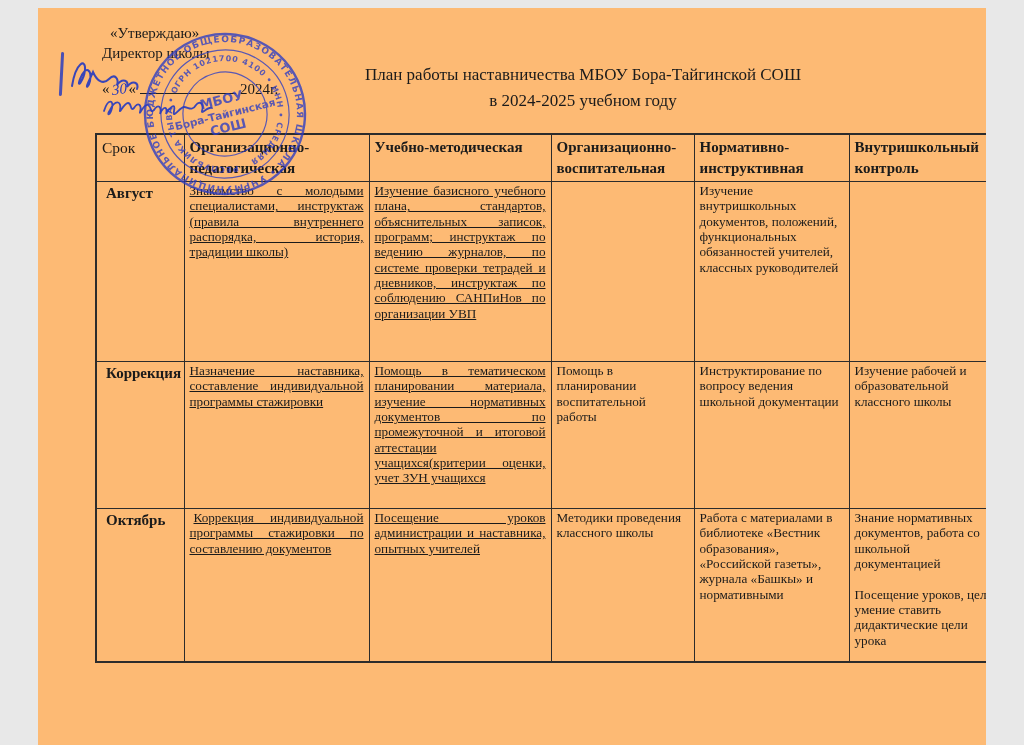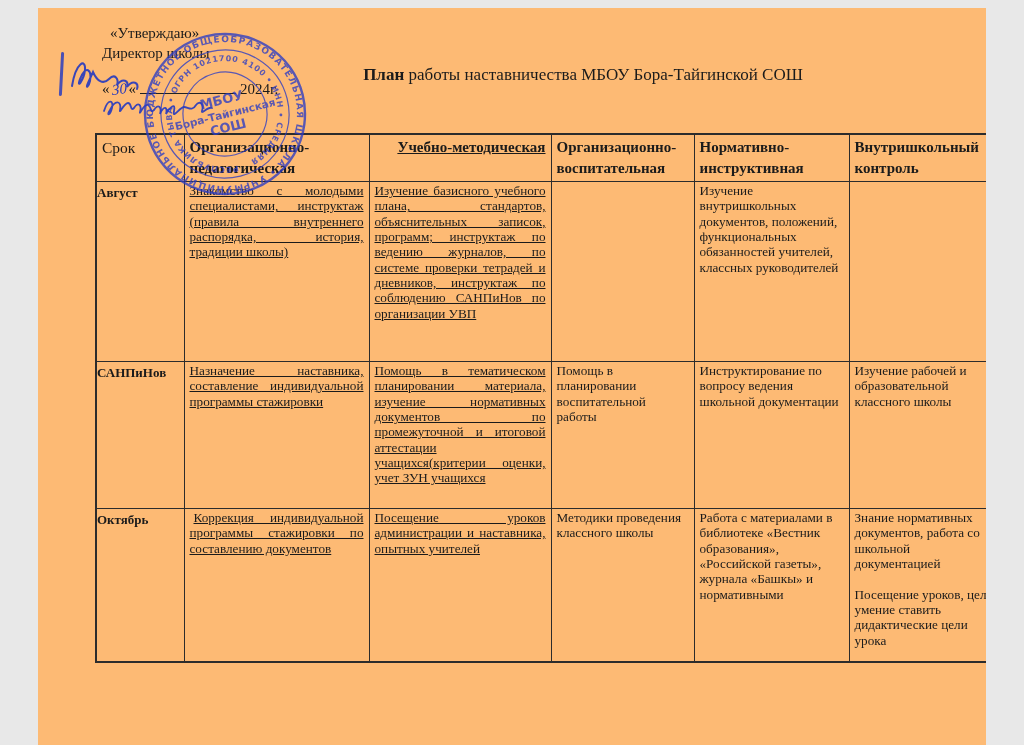--- a/index.html
+++ b/index.html
@@ -13,38 +13,38 @@
   .approve-line{padding-left:8px;}
   .sig-line{margin-top:22px;}
   .blank{display:inline-block;border-bottom:1.4px solid #222;height:0.95em;vertical-align:baseline;}
   .sig-blank{width:88px;}
   .date-blank{width:96px;margin:0 4px;}
   .date-line{margin-top:16px;}
   .hand{color:#2337bd;font-style:italic;display:inline-block;transform:rotate(-9deg) skewX(-6deg);font-size:15px;padding:0 2px;}
   
   .title{position:absolute;left:290px;top:54px;width:510px;text-align:center;
          font-size:17px;line-height:1.5;z-index:2;}
-  .title .b{font-weight:bold;text-align:center;}
+  .title .b{font-weight:normal;text-align:center;}
   
   .pen-stroke{position:absolute;left:22px;top:44px;width:3px;height:44px;background:#2a3cbe;
               border-radius:2px;transform:rotate(3deg);opacity:.85;z-index:4;}
   .sig-svg{position:absolute;left:26px;top:46px;z-index:4;}
   .month-svg{position:absolute;left:60px;top:82px;z-index:4;}
   .stamp{position:absolute;left:101px;top:20px;z-index:5;opacity:.78;transform:rotate(-14deg);}
   .stamp text{fill:#2c3cc4;font-family:"DejaVu Sans",sans-serif;font-weight:bold;}
   .stamp circle{stroke:#2c3cc4;fill:none;}
   
   table.plan{position:absolute;left:57px;top:125px;width:908px;border-collapse:collapse;
              table-layout:fixed;z-index:1;border:2px solid #2c2c2c;}
   .plan th,.plan td{border:1.5px solid #2c2c2c;vertical-align:top;
              padding:1px 5px 2px 5px;font-size:13.2px;line-height:1.16;text-align:left;}
   .plan thead th{font-size:15px;font-weight:bold;line-height:1.4;padding-top:2px;}
   .plan thead th.srok{font-weight:normal;font-size:15.5px;}
-  .plan thead th.ctr{text-align:right;text-decoration:underline;}
-  .plan tbody th{font-weight:bold;font-size:13px;padding-top:3px;padding-left:0;}
+  .plan thead th.ctr{text-align:left;}
+  .plan tbody th{font-weight:bold;font-size:15px;padding-top:3px;padding-left:9px;}
   .plan td{white-space:pre-line;}
   .plan td.j{text-align:justify;text-decoration:underline;}
   .plan td.indent{text-indent:4px;}
   tr.r-head{height:43px;}
   tr.r-aug{height:180px;}
   tr.r-sep{height:147px;}
   tr.r-oct{height:153px;}
 </style>
 </head>
 <body>
@@ -81,20 +81,21 @@
     <text font-size="8" letter-spacing="0.8">
       <textPath href="#arcInner">РЕСПУБЛИКА ТЫВА • ОГРН 1021700 4100 • ИНН • СРЕДНЯЯ</textPath>
     </text>
     <text x="86" y="76" text-anchor="middle" font-size="13">МБОУ</text>
     <text x="86" y="90" text-anchor="middle" font-size="10.5">Бора-Тайгинская</text>
     <text x="86" y="104" text-anchor="middle" font-size="13">СОШ</text>
   </svg>
 
   <div class="title">
     <span class="b">План</span><span> работы  наставничества МБОУ Бора-Тайгинской СОШ</span><br>
+    <span>в  2024-2025 учебном году</span>
   </div>
 
   <table class="plan">
     <colgroup>
       <col style="width:88px">
         <col style="width:185px">
         <col style="width:182px">
       <col style="width:143px">
         <col style="width:155px">
         <col style="width:155px">
@@ -112,21 +113,21 @@
     <tbody>
       <tr class="r-aug">
         <th>Август</th>
         <td class="j">Знакомство с молодыми специалистами, инструктаж (правила внутреннего распорядка, история, традиции школы)</td>
         <td class="j">Изучение базисного учебного плана, стандартов, объяснительных записок, программ; инструктаж по ведению журналов, по системе проверки тетрадей и дневников, инструктаж по соблюдению САНПиНов по организации УВП</td>
         <td></td>
         <td>Изучение внутришкольных документов, положений, функциональных обязанностей учителей, классных руководителей</td>
         <td></td>
       </tr>
       <tr class="r-sep">
-        <th>САНПиНов</th>
+        <th>Коррекция</th>
         <td class="j">Назначение наставника, составление индивидуальной программы стажировки</td>
         <td class="j">Помощь в тематическом планировании материала, изучение нормативных документов по промежуточной и итоговой аттестации учащихся(критерии оценки, учет ЗУН учащихся</td>
         <td>Помощь в планировании воспитательной работы</td>
         <td>Инструктирование по вопросу ведения школьной документации</td>
         <td>Изучение рабочей и образовательной классного школы</td>
       </tr>
       <tr class="r-oct">
         <th>Октябрь</th>
         <td class="j indent">Коррекция индивидуальной программы стажировки по составлению документов</td>
         <td class="j">Посещение уроков администрации и наставника, опытных учителей</td>

